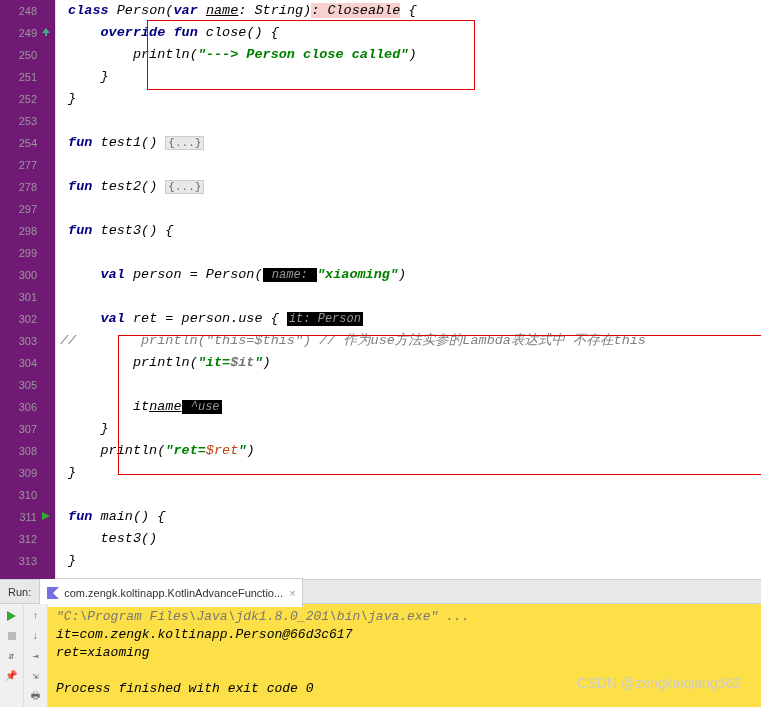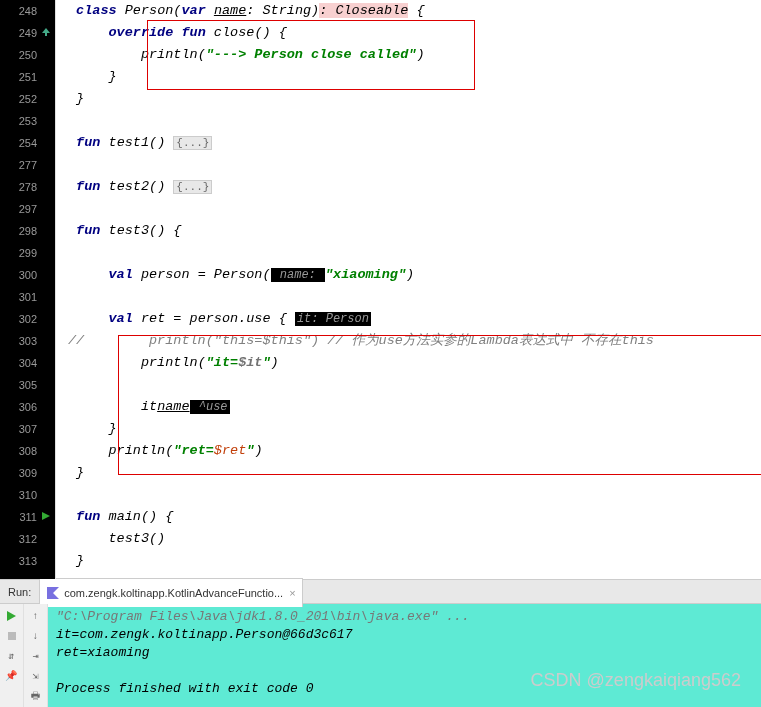--- a/index.html
+++ b/index.html
@@ -1,42 +1,42 @@
 <!DOCTYPE html>
 <html><head>
 <meta charset="utf-8">
 <style>
 * { margin: 0; padding: 0; box-sizing: border-box; }
 body { font-family: 'Courier New', monospace; font-size: 13px; background: #fff; width: 761px; height: 707px; overflow: hidden; position: relative; }
 .editor { display: flex; height: 579px; background: #fff; }
-.gutter { width: 56px; background: #000000; border-right: 1px solid #e0e0e0; font-family: Arial, sans-serif; font-size: 11px; color: #999; text-align: right; padding-right: 18px; position: relative; }
+.gutter { width: 56px; background: #701a75; border-right: 1px solid #e0e0e0; font-family: Arial, sans-serif; font-size: 11px; color: #999; text-align: right; padding-right: 18px; position: relative; }
 .gutter .ln { height: 22px; line-height: 22px; }
 .gutter .ico { position: absolute; right: 2px; width: 14px; height: 14px; display: flex; align-items: center; justify-content: center; }
-.code { flex: 1; padding-left: 12px; position: relative; }
+.code { flex: 1; padding-left: 4px; position: relative; }
 .line { height: 22px; line-height: 22px; white-space: pre; font-style: italic; font-family: 'Courier New', monospace; font-size: 13.5px; color: #000; }
 .kw { color: #000080; font-weight: bold; }
 .str { color: #008000; font-weight: bold; }
 .cmt { color: #808080; }
 .hint { color: #999; background: #000000; padding: 0 2px; font-style: italic; font-size: 12px; }
 .hl-pink { background: #f8d0d0; }
 .hl-pink2 { background: #f8c0c0; }
 .ul { text-decoration: underline; }
 .fold { color: #666; background: #e8e8e8; border: 1px solid #ccc; padding: 0 2px; font-style: normal; font-size: 11px; }
 .box1 { position: absolute; border: 1px solid #d00; left: 91px; top: 20px; width: 328px; height: 70px; pointer-events: none; }
 .box2 { position: absolute; border: 1px solid #d00; left: 62px; top: 335px; width: 690px; height: 140px; pointer-events: none; }
-.run-panel { border-top: 1px solid #ccc; background: #5eead4; height: 128px; display: flex; flex-direction: column; }
+.run-panel { border-top: 1px solid #ccc; background: #fde047; height: 128px; display: flex; flex-direction: column; }
 .run-header { height: 24px; background: #e8e8e8; border-bottom: 1px solid #ccc; display: flex; align-items: center; padding-left: 8px; font-family: Arial; font-size: 11px; color: #333; }
 .run-tab { display: flex; align-items: center; background: #fff; border: 1px solid #ccc; border-bottom: none; height: 22px; padding: 14px 6px; margin-top: 2px; }
 .run-body { flex: 1; display: flex; }
 .run-toolbar { width: 24px; background: #f0f0f0; border-right: 1px solid #e0e0e0; display: flex; flex-direction: column; align-items: center; padding-top: 4px; gap: 4px; }
 .run-toolbar2 { width: 24px; background: #f0f0f0; border-right: 1px solid #e0e0e0; display: flex; flex-direction: column; align-items: center; padding-top: 4px; gap: 4px; }
 .tb-icon { width: 16px; height: 16px; display: flex; align-items: center; justify-content: center; color: #666; font-size: 10px; cursor: pointer; }
 .run-output { flex: 1; padding: 4px 8px; font-family: 'Courier New', monospace; font-size: 13px; font-style: italic; }
 .out-line { height: 18px; line-height: 18px; }
-.watermark { position: absolute; bottom: 16px; right: 20px; color: #ccc; font-family: Arial; font-size: 18px; font-style: normal; pointer-events: none; }
+.watermark { position: absolute; bottom: 16px; right: 20px; color: #ccc; font-family: Arial; font-size: 14px; font-style: normal; pointer-events: none; }
 .kotlin-ico { width: 14px; height: 14px; display: inline-block; }
 .close-x { color: #999; margin-left: 6px; cursor: pointer; font-style: normal; }
 svg { display: block; }
 </style>
 </head>
 <body>
 
 <div class="editor">
   <div class="gutter">
     <div class="ln">248</div>

